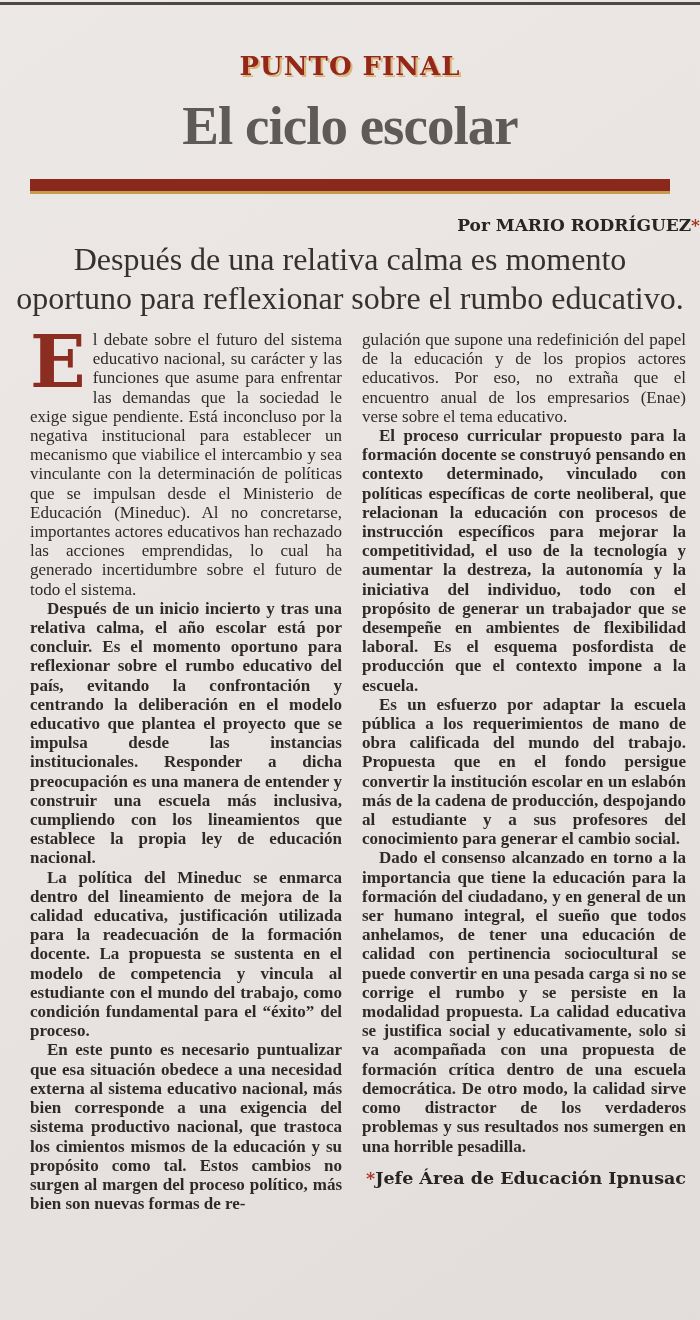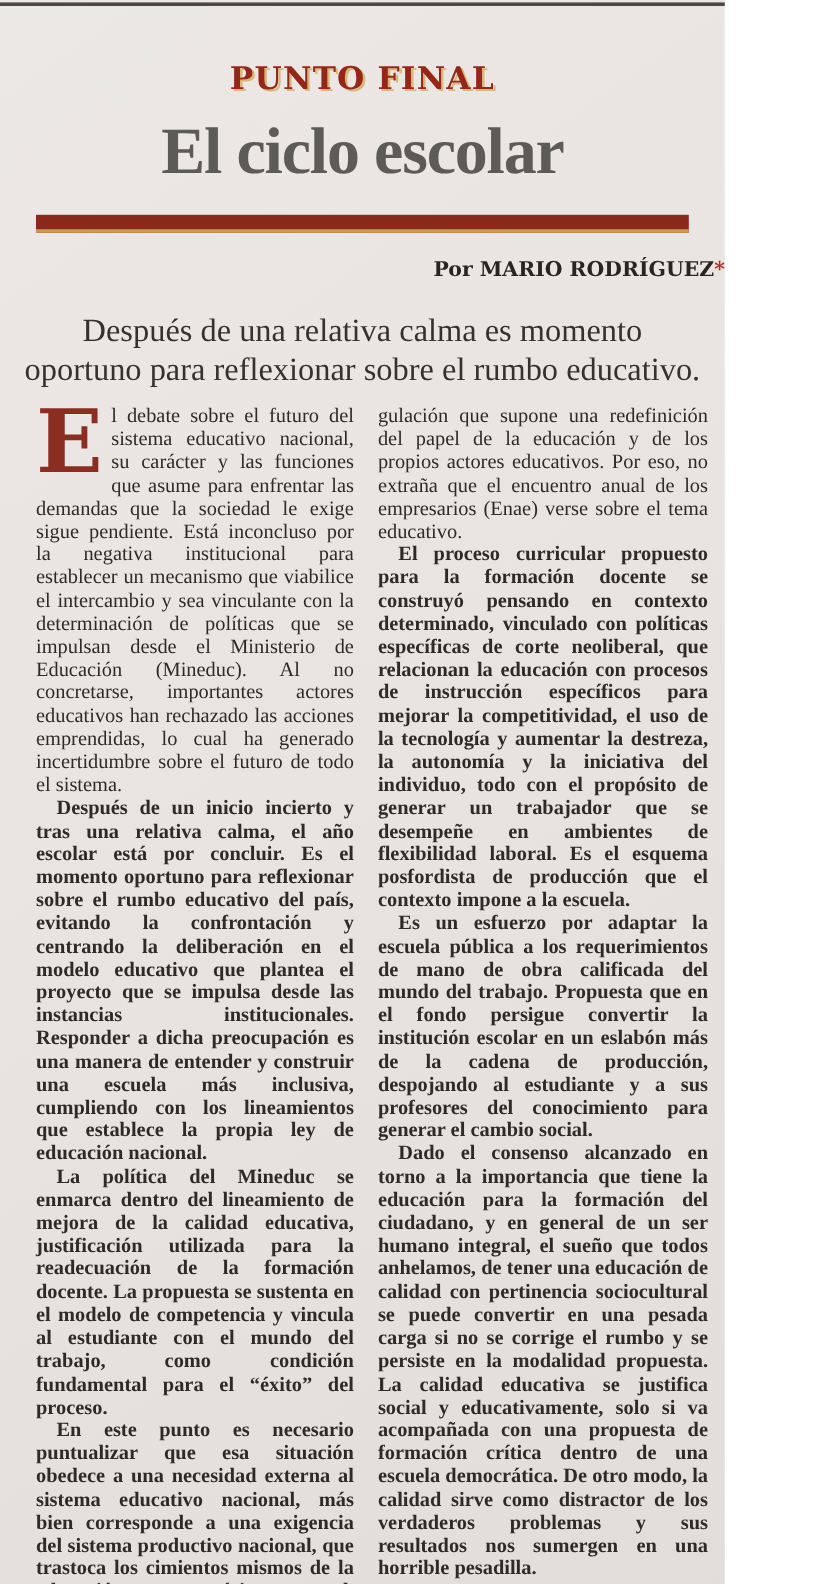--- a/index.html
+++ b/index.html
@@ -1,17 +1,17 @@
 <!DOCTYPE html>
 <html lang="es"><head>
 <meta charset="utf-8">
 <style>
   html,body{margin:0;padding:0;}
   .page{
-    width:604px;height:1320px;
+    width:700px;height:1320px;
     background:linear-gradient(145deg,#ece8e5 0%,#e9e4e1 45%,#e2dddb 100%);
     position:relative;overflow:hidden;
     font-family:"Liberation Serif", serif;
     color:#2d2a27;
   }
   .top-rule{
     position:absolute;top:2px;left:0;width:700px;height:3px;
     background:#4d4845;
   }
   .kicker{
@@ -33,22 +33,22 @@
     background:#8b281c;
     border-bottom:3px solid #c59c4e;
   }
   .byline{
     margin-top:21px;text-align:right;
     font-family:"DejaVu Serif", serif;
     font-weight:bold;font-size:17px;color:#272422;
   }
   .byline .asterisk{color:#a93220;}
   .deck{
-    margin-top:24px;text-align:center;
-    font-size:27px;line-height:1.2;color:#343130;
+    margin-top:5px;text-align:center;
+    font-size:32px;line-height:1.2;color:#343130;
     font-family:"Liberation Serif", serif;
   }
   .columns{
     margin-top:13px;
     padding-left:30px;padding-right:14px;
     display:flex;gap:20px;
   }
   .col{font-size:17px;line-height:19.2px;text-align:justify;hyphens:auto;}
   .col-1{width:312px;}
   .col-2{width:324px;}

